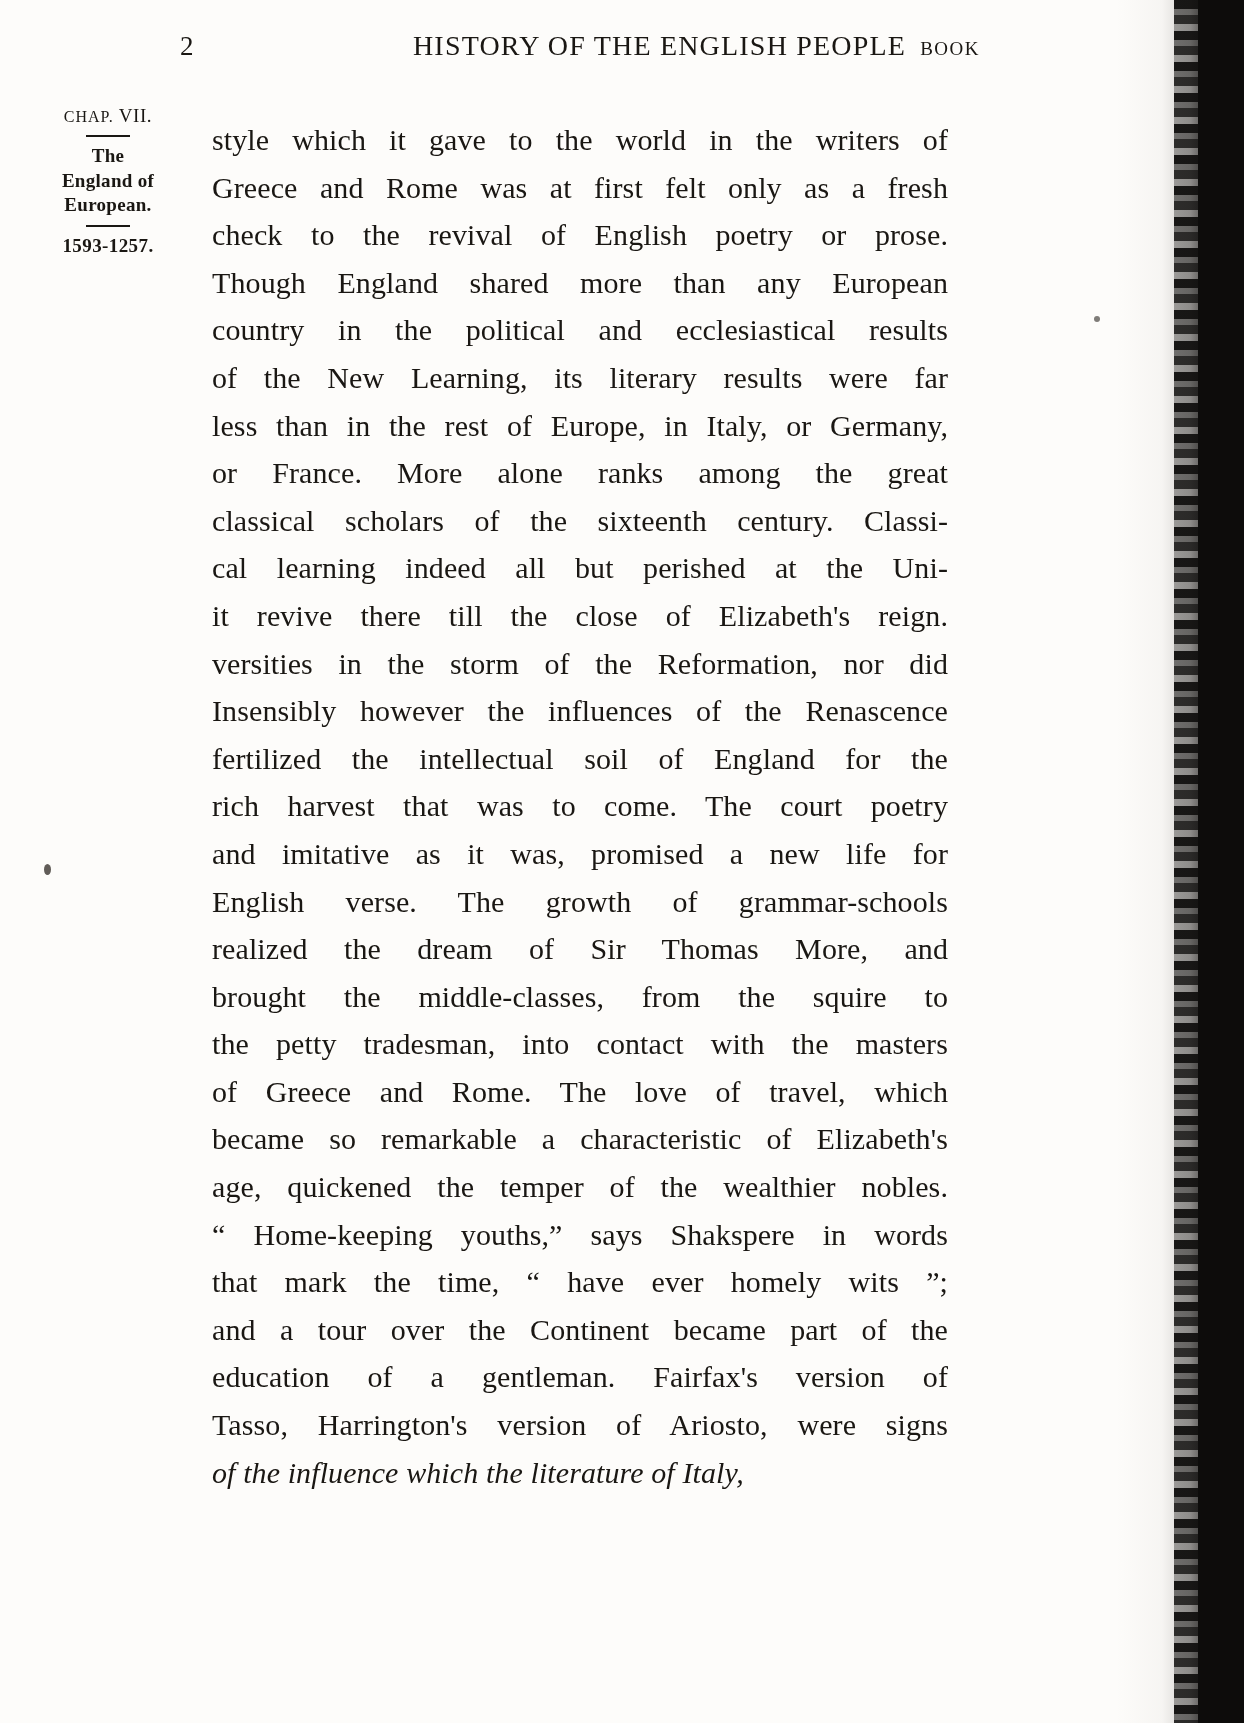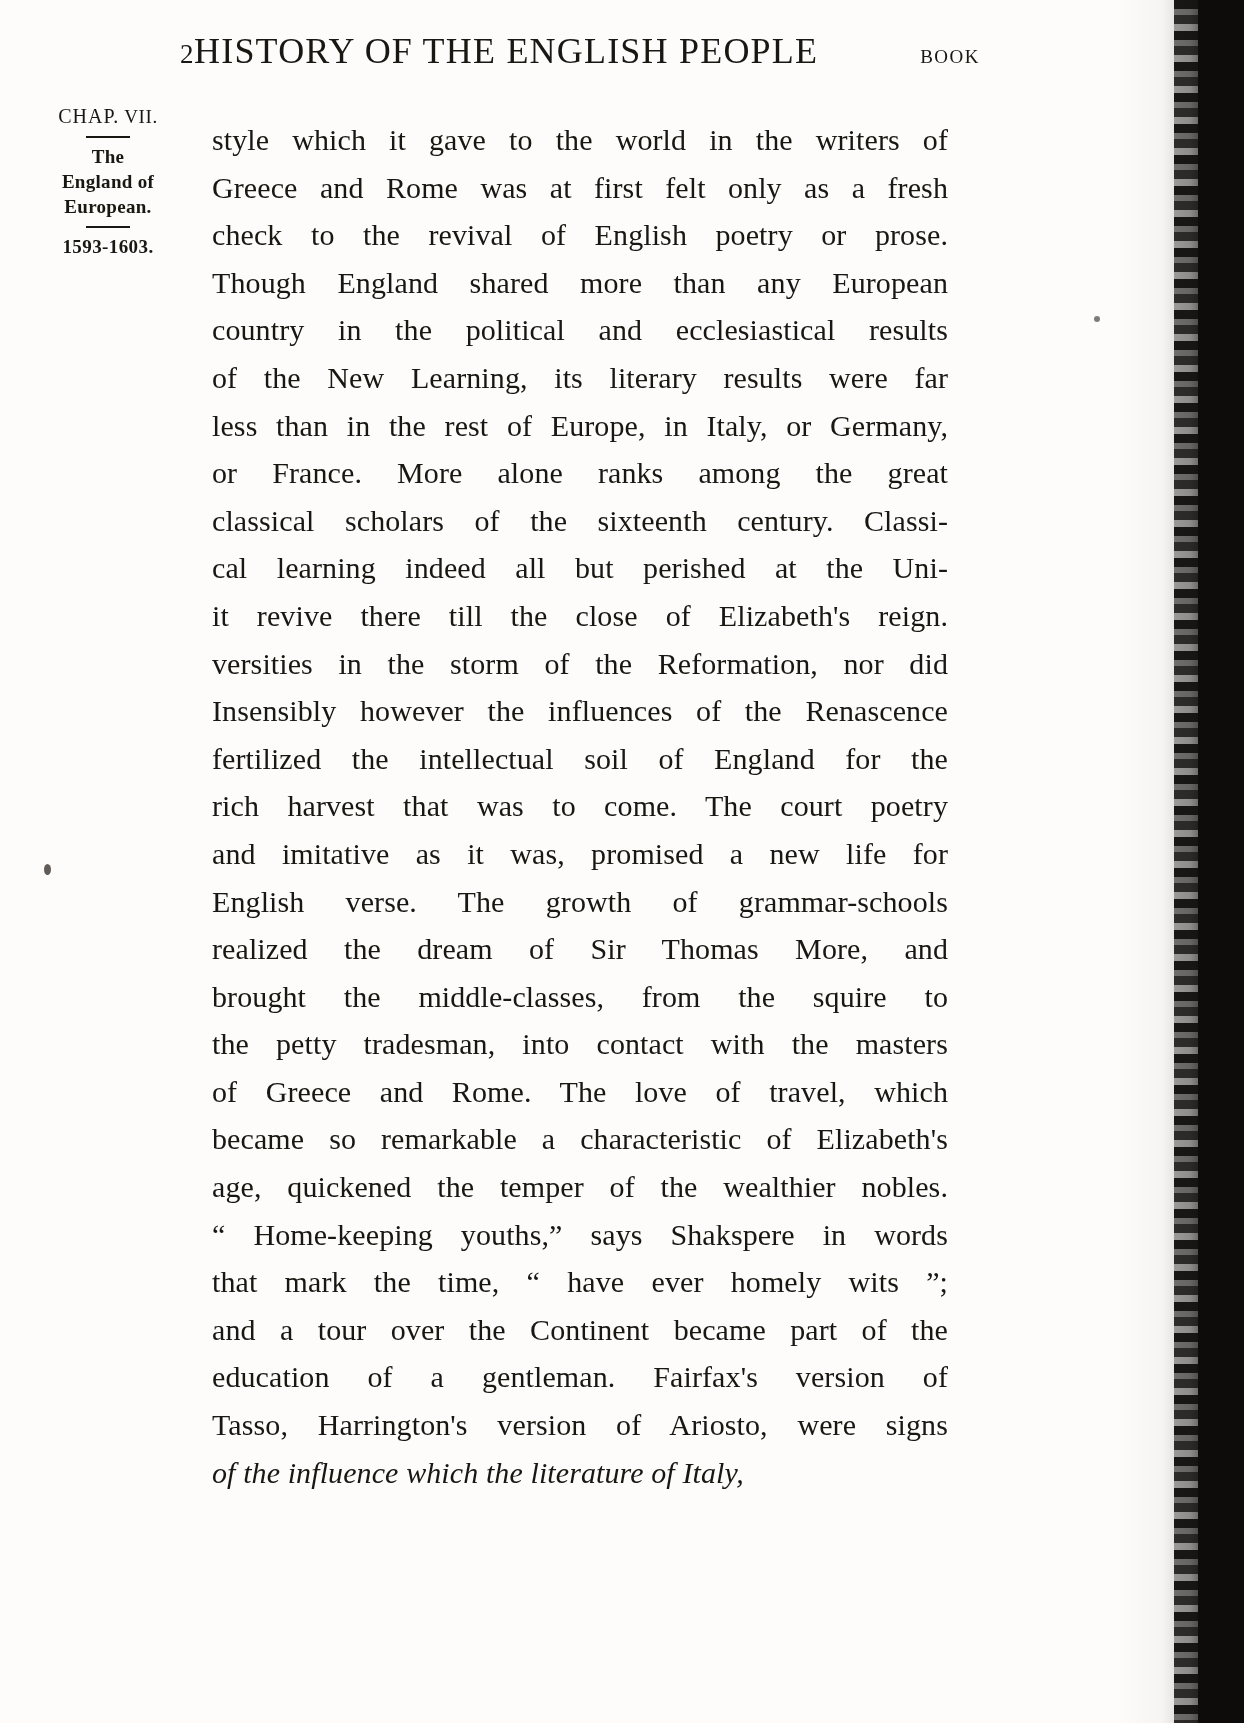--- a/index.html
+++ b/index.html
@@ -25,22 +25,22 @@
     width: 800px;
     display: flex;
     align-items: baseline;
   }
   .folio {
     font-size: 27px;
     letter-spacing: 0.5px;
   }
   .head-title {
     flex: 1;
-    text-align: left;
-    font-size: 36px;
+    text-align: right;
+    font-size: 28px;
     letter-spacing: 1.2px;
     white-space: nowrap;
   }
   .head-book {
     font-size: 19px;
     letter-spacing: 1.5px;
     padding-left: 14px;
   }
 
   
@@ -53,21 +53,21 @@
     font-size: 19px;
     line-height: 1.26;
     letter-spacing: 0.3px;
   }
   .margin-col .chap {
     font-size: 19px;
     letter-spacing: 0.6px;
     white-space: nowrap;
   }
   .margin-col .chap .sc {
-    font-size: 20px;
+    font-size: 16px;
     letter-spacing: 1px;
   }
   .rule {
     width: 44px;
     height: 2px;
     background: #1a1713;
     margin: 7px auto 7px auto;
   }
   .margin-col .sidenote {
     font-size: 19px;
@@ -167,21 +167,21 @@
 
   <div class="margin-col">
     <div class="chap">
       <span class="sc">CHAP.</span><span> VII.</span>
     </div>
     <div class="rule"></div>
     <div class="sidenote">The</div>
     <div class="sidenote">England of</div>
     <div class="sidenote">European.</div>
     <div class="rule"></div>
-    <div class="years">1593-1603.</div>
+    <div class="years">1593-1257.</div>
   </div>
 
   <div class="body-col">
     <p>
       <span class="ln">style which it gave to the world in the writers of</span>
       <span class="ln">Greece and Rome was at first felt only as a fresh</span>
       <span class="ln">check to the revival of English poetry or prose.</span>
       <span class="ln">Though England shared more than any European</span>
       <span class="ln">country in the political and ecclesiastical results</span>
       <span class="ln">of the New Learning, its literary results were far</span>

